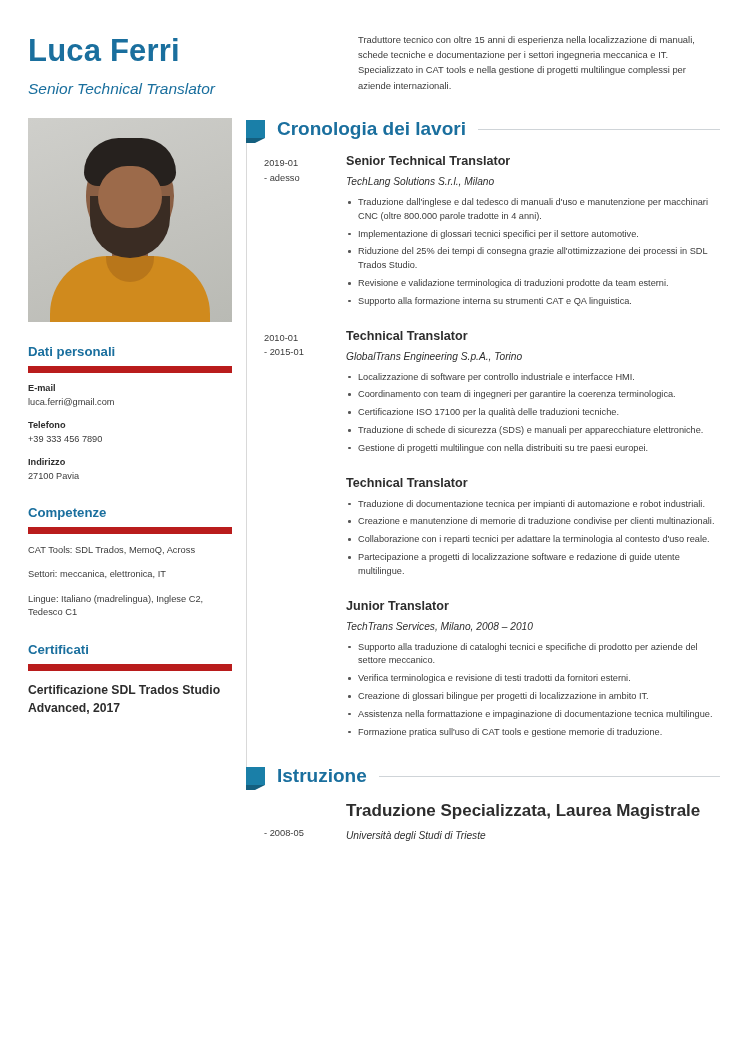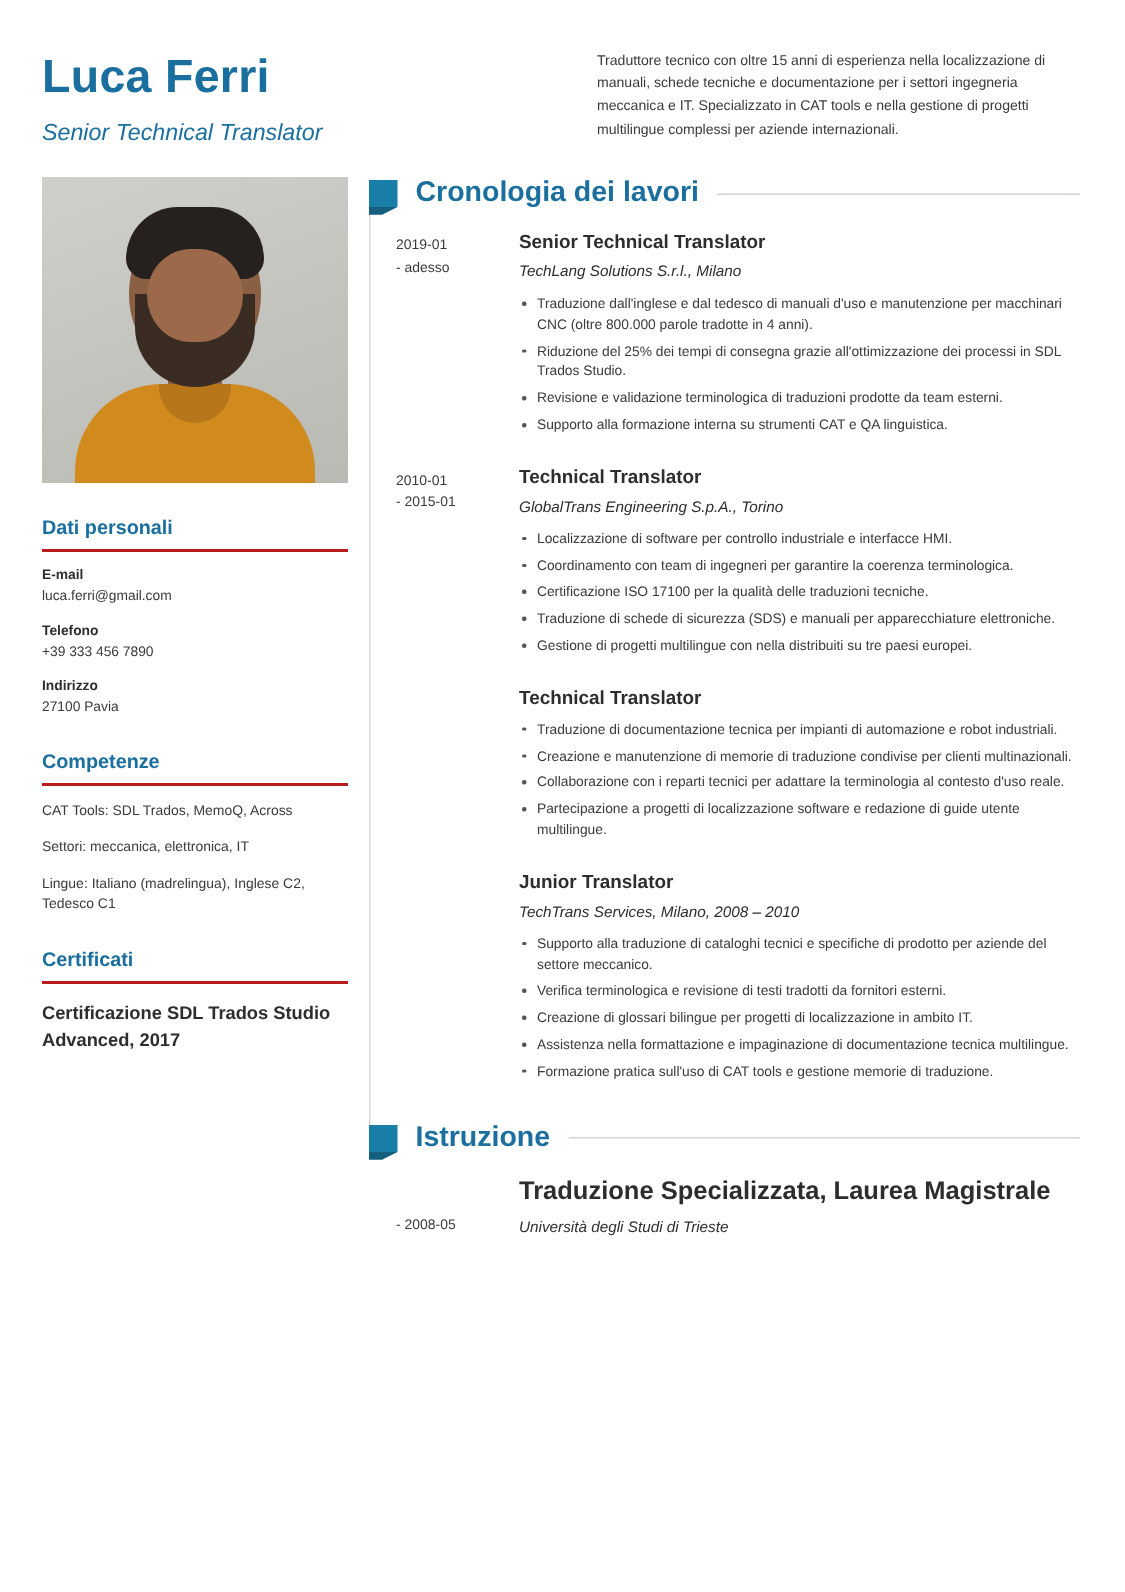--- a/index.html
+++ b/index.html
@@ -31,21 +31,20 @@
     color: #1a6f9e;
     font-weight: normal;
   }
   .header-right {
     flex: 1;
     padding-top: 4px;
     font-size: 9.4px;
     line-height: 1.62;
     color: #3a3a3a;
     max-width: 340px;
-    margin-left: 40px;
   }
 
   
   .columns { display: flex; margin-top: 20px; }
   .col-left { width: 218px; padding-right: 14px; }
   .col-right { flex: 1; padding-left: 18px; position: relative; }
 
   
   .col-right:before {
     content: "";
@@ -114,21 +113,21 @@
     border-radius: 0 0 24px 24px;
   }
 
   
   .side-section { margin-top: 22px; }
   .side-title {
     font-size: 13.2px;
     font-weight: bold;
     color: #1a6f9e;
     padding-bottom: 7px;
-    border-bottom: 2px solid #b91c1c;
+    border-bottom: 7px solid #b91c1c;
     margin-bottom: 10px;
   }
   .field { margin-bottom: 11px; }
   .field-label { font-size: 9.2px; font-weight: bold; color: #2d2d2d; margin-bottom: 3px; }
   .field-value { font-size: 9.2px; color: #3a3a3a; line-height: 1.4; }
   .skill-line { font-size: 9.3px; color: #3a3a3a; line-height: 1.45; margin-bottom: 11px; }
   .cert-text {
     font-size: 12.2px;
     font-weight: bold;
     color: #2d2d2d;
@@ -267,20 +266,21 @@
       </div>
 
       <div class="job">
         <div class="job-dates" style="white-space:pre-line">2019-01
 - adesso</div>
         <div class="job-body">
           <div class="job-role">Senior Technical Translator</div>
           <div class="job-company">TechLang Solutions S.r.l., Milano</div>
           <ul class="bullets">
             <li>Traduzione dall'inglese e dal tedesco di manuali d'uso e manutenzione per macchinari CNC (oltre 800.000 parole tradotte in 4 anni).</li>
+            <li>Implementazione di glossari tecnici specifici per il settore automotive.</li>
             <li>Riduzione del 25% dei tempi di consegna grazie all'ottimizzazione dei processi in SDL Trados Studio.</li>
             <li>Revisione e validazione terminologica di traduzioni prodotte da team esterni.</li>
             <li>Supporto alla formazione interna su strumenti CAT e QA linguistica.</li>
           </ul>
         </div>
       </div>
 
       <div class="job">
         <div class="job-dates" style="white-space:pre-line">2010-01
 - 2015-01</div>

